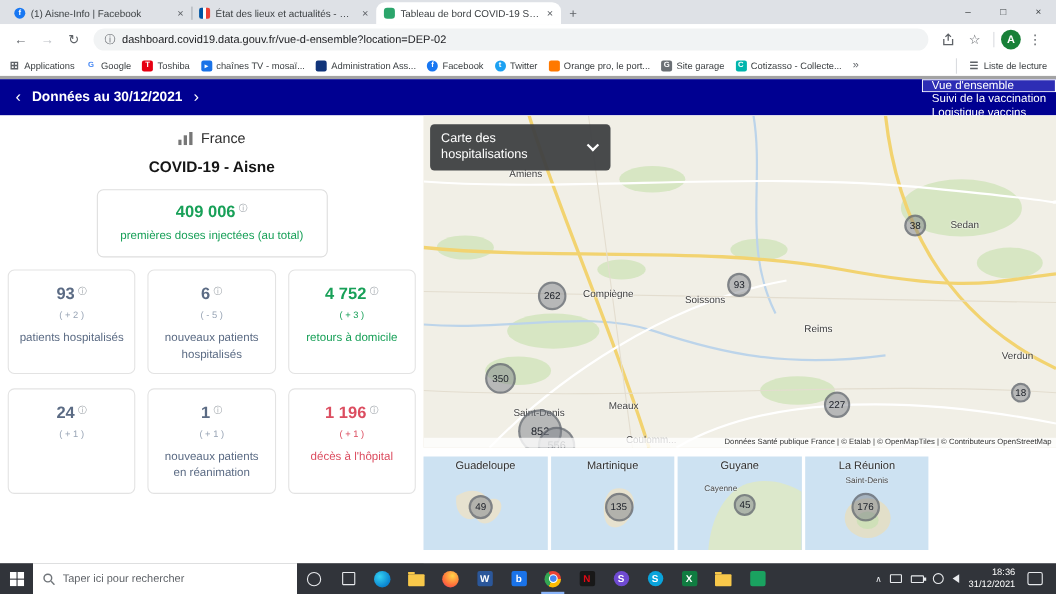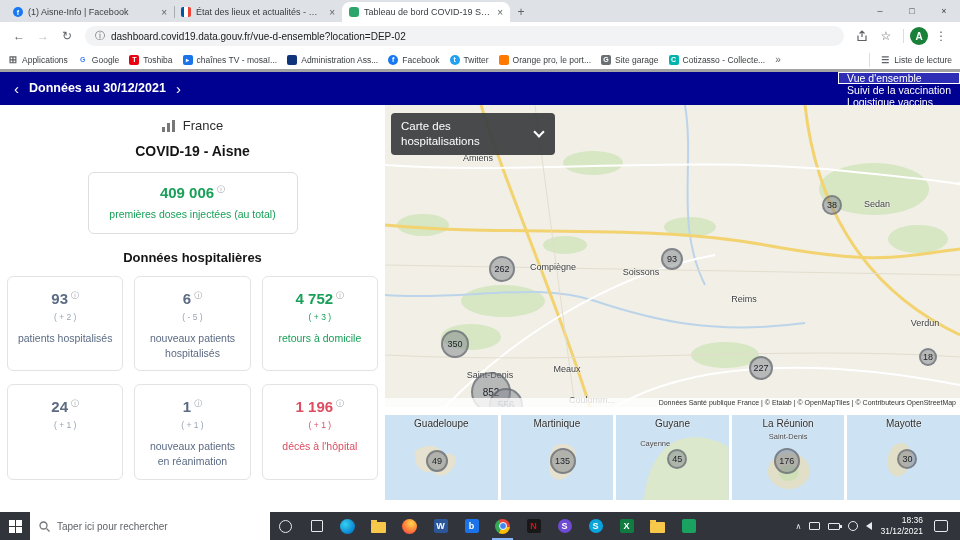--- a/index.html
+++ b/index.html
@@ -260,21 +260,20 @@
           </svg>
         <span>France</span>
       </div>
       <div class="covid-title">COVID-19 - Aisne</div>
 
       <div class="vax-card">
         <div class="vax-value"><span>409 006</span><span class="inf"></span></div>
         <div class="vax-label">premières doses injectées (au total)</div>
       </div>
 
-      <div class="sect-title">Données hospitalières</div>
 
       <div class="cards">
         <div class="card c-n">
           <div class="card-val"><span>93</span><span class="inf"></span></div>
           <div class="card-delta">( + 2 )</div>
           <div class="card-label">patients hospitalisés</div>
         </div>
         <div class="card c-n">
           <div class="card-val"><span>6</span><span class="inf"></span></div>
           <div class="card-delta">( - 5 )</div>
@@ -392,28 +391,20 @@
         </div>
         <div class="terr">
           <svg viewBox="0 0 113 85" preserveAspectRatio="none">
             <ellipse cx="57" cy="56" rx="21" ry="18" fill="#e2dfc9"></ellipse>
             <ellipse cx="57" cy="58" rx="10" ry="8" fill="#cfe0b8"></ellipse>
           </svg>
           <span class="terr-name">La Réunion</span>
           <span class="terr-sub" style="left:0;right:0;text-align:center;top:17px;">Saint-Denis</span>
           <div class="marker" style="left:42px;top:33px;width:26px;height:26px;">176</div>
         </div>
-        <div class="terr">
-          <svg viewBox="0 0 113 85" preserveAspectRatio="none">
-            <path d="M48,30 C 58,24 66,32 64,44 C 62,58 52,66 45,59 C 38,51 40,36 48,30 Z" fill="#e2dfc9"></path>
-          </svg>
-          <span class="terr-name">Mayotte</span>
-          <span class="terr-sub" style="left:0;right:0;text-align:center;top:18px;"></span>
-          <div class="marker" style="left:50px;top:34px;width:20px;height:20px;">30</div>
-        </div>
       </div>
     </div>
   </div>
 
   <div class="taskbar">
     <span class="start">
       <svg width="13" height="13" viewBox="0 0 13 13">
           <rect x="0" y="0" width="6" height="6" fill="#fff"></rect>
           <rect x="7" y="0" width="6" height="6" fill="#fff"></rect>
           <rect x="0" y="7" width="6" height="6" fill="#fff"></rect>

